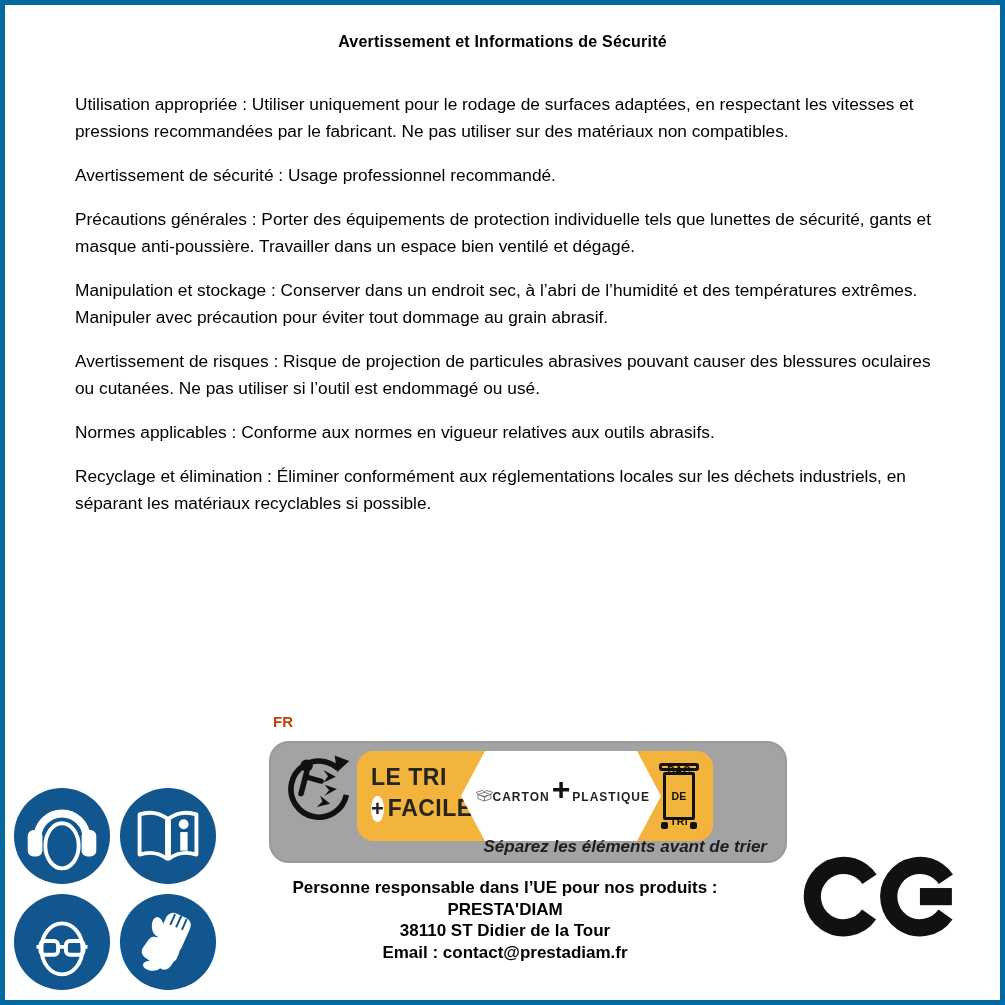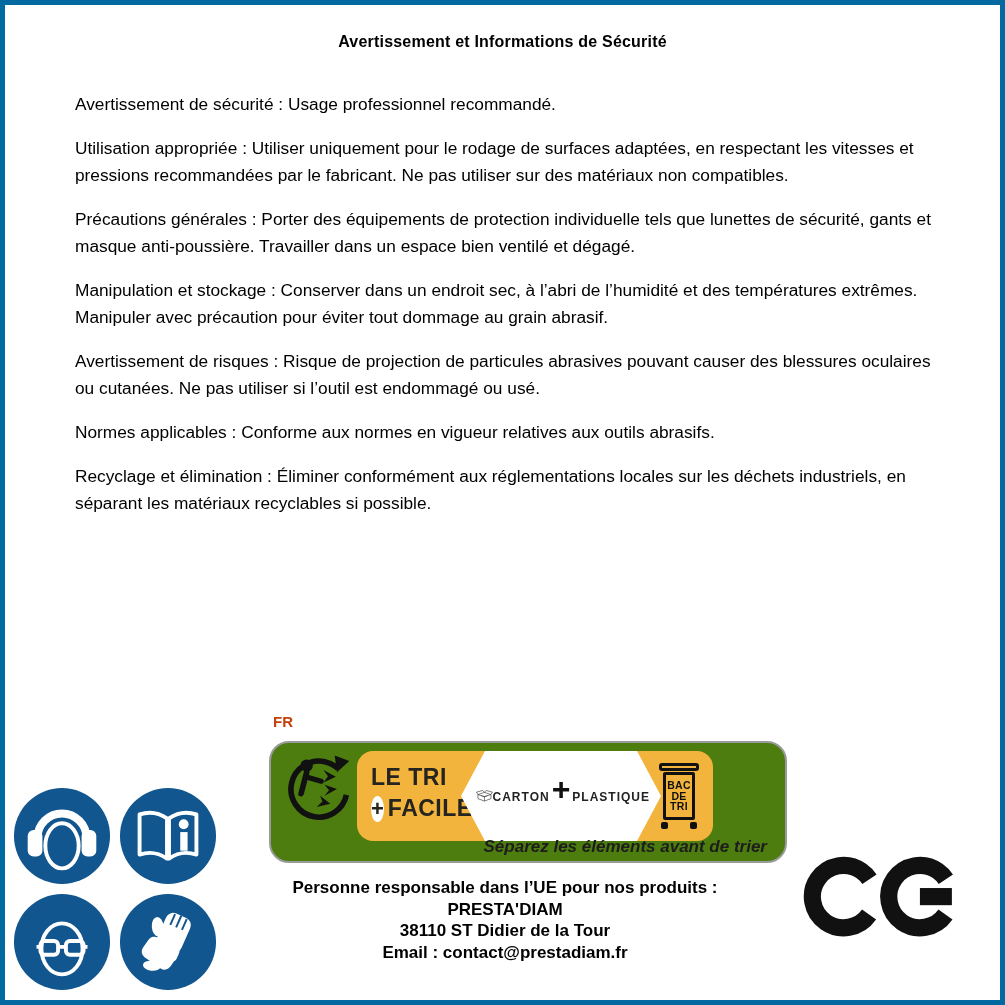--- a/index.html
+++ b/index.html
@@ -13,62 +13,62 @@
     font-size:16px;font-weight:bold;letter-spacing:.2px;}
   
   .body-text{position:absolute;left:70px;top:86px;width:872px;font-size:17.3px;line-height:27px;}
   .body-text p{margin:0 0 17px 0;}
   .body-text p.gap-before{margin-top:11px;}
   
   .ppe{position:absolute;left:8px;top:782px;display:grid;grid-template-columns:98px 98px;grid-gap:8px;}
   .ppe .disc{width:98px;height:98px;border-radius:50%;display:block;}
   
   .fr-tag{position:absolute;left:268px;top:708px;font-size:15px;font-weight:bold;color:#c2410c;}
-  .tri-box{position:absolute;left:264px;top:736px;width:518px;height:122px;background:#4d7c0f;
+  .tri-box{position:absolute;left:264px;top:736px;width:518px;height:122px;background:#a3a3a3;
     border:2px solid #9a9a9a;border-radius:20px;box-sizing:border-box;}
   .triman{position:absolute;left:14px;top:8px;}
   .tri-banner{position:absolute;left:86px;top:8px;width:356px;height:90px;border-radius:16px;overflow:hidden;}
   .letri{position:absolute;left:14px;top:13px;width:96px;color:#25241f;}
   .letri .l1{font-size:23px;font-weight:900;letter-spacing:.5px;}
   .letri .l2{display:flex;align-items:center;margin-top:4px;}
   .plus-circle{width:26px;height:26px;border-radius:50%;background:#fff;color:#25241f;
     font-size:22px;font-weight:900;line-height:26px;text-align:center;margin-right:4px;}
   .letri .facile{font-size:23px;font-weight:900;letter-spacing:.5px;}
   .chevron{position:absolute;left:104px;top:0;height:100%;width:200px;background:#fff;
     clip-path:polygon(24px 0, calc(100% - 24px) 0, 100% 50%, calc(100% - 24px) 100%, 24px 100%, 0 50%);
     display:flex;align-items:center;justify-content:center;}
   .material{display:flex;align-items:center;width:74px;}
   .material .cap{font-size:12px;font-weight:bold;letter-spacing:1px;color:#222;margin-top:1px;}
   .mat-plus{font-size:32px;font-weight:900;color:#111;margin:0 2px 14px 2px;}
   .bin-area{position:absolute;right:6px;top:0;height:100%;width:56px;display:flex;align-items:center;justify-content:center;}
   .bin{position:relative;width:44px;height:66px;}
   .bin .lid{position:absolute;top:0;left:2px;width:40px;height:8px;border:3px solid #111;border-radius:3px;box-sizing:border-box;background:transparent;}
   .bin .bod{position:absolute;top:9px;left:6px;width:32px;height:48px;border:3px solid #111;border-radius:2px;box-sizing:border-box;
-    display:flex;flex-direction:column;align-items:center;justify-content:center;}
+    display:flex;flex-direction:column;align-items:center;justify-content:center;gap:15px;}
   .bin .bod div{font-size:10.5px;font-weight:900;line-height:10.5px;color:#111;letter-spacing:.3px;}
   .bin .w1,.bin .w2{position:absolute;bottom:0;width:7px;height:7px;background:#111;border-radius:2px;}
   .bin .w1{left:4px;} .bin .w2{right:4px;}
   .tagline{position:absolute;right:18px;bottom:4px;font-size:17px;font-style:italic;font-weight:bold;color:#1d1d1d;}
   
   .contact{position:absolute;left:250px;top:872px;width:500px;text-align:center;
     font-size:17px;font-weight:bold;line-height:21.5px;}
   
   .ce{position:absolute;left:798px;top:840px;}
   .sr{position:absolute;width:1px;height:1px;overflow:hidden;clip:rect(0 0 0 0);}
 </style>
 </head>
 <body>
 
 <div id="page">
 
   <div class="title">Avertissement et Informations de Sécurité</div>
 
   <div class="body-text">
+    <p>Utilisation appropriée : Utiliser uniquement pour le rodage de surfaces adaptées, en respectant les vitesses et pressions recommandées par le fabricant. Ne pas utiliser sur des matériaux non compatibles.</p>
     <p>Avertissement de sécurité : Usage professionnel recommandé.</p>
-    <p>Utilisation appropriée : Utiliser uniquement pour le rodage de surfaces adaptées, en respectant les vitesses et pressions recommandées par le fabricant. Ne pas utiliser sur des matériaux non compatibles.</p>
     <p>Précautions générales : Porter des équipements de protection individuelle tels que lunettes de sécurité, gants et masque anti-poussière. Travailler dans un espace bien ventilé et dégagé.</p>
     <p>Manipulation et stockage : Conserver dans un endroit sec, à l’abri de l’humidité et des températures extrêmes. Manipuler avec précaution pour éviter tout dommage au grain abrasif.</p>
     <p>Avertissement de risques : Risque de projection de particules abrasives pouvant causer des blessures oculaires ou cutanées. Ne pas utiliser si l’outil est endommagé ou usé.</p>
     <p>Normes applicables : Conforme aux normes en vigueur relatives aux outils abrasifs.</p>
     <p class="gap-before">Recyclage et élimination : Éliminer conformément aux réglementations locales sur les déchets industriels, en séparant les matériaux recyclables si possible.</p>
   </div>
 
   <div class="ppe">
     <svg class="disc" viewBox="0 0 100 100">
       <circle cx="50" cy="50" r="49" fill="#11568E"></circle>

